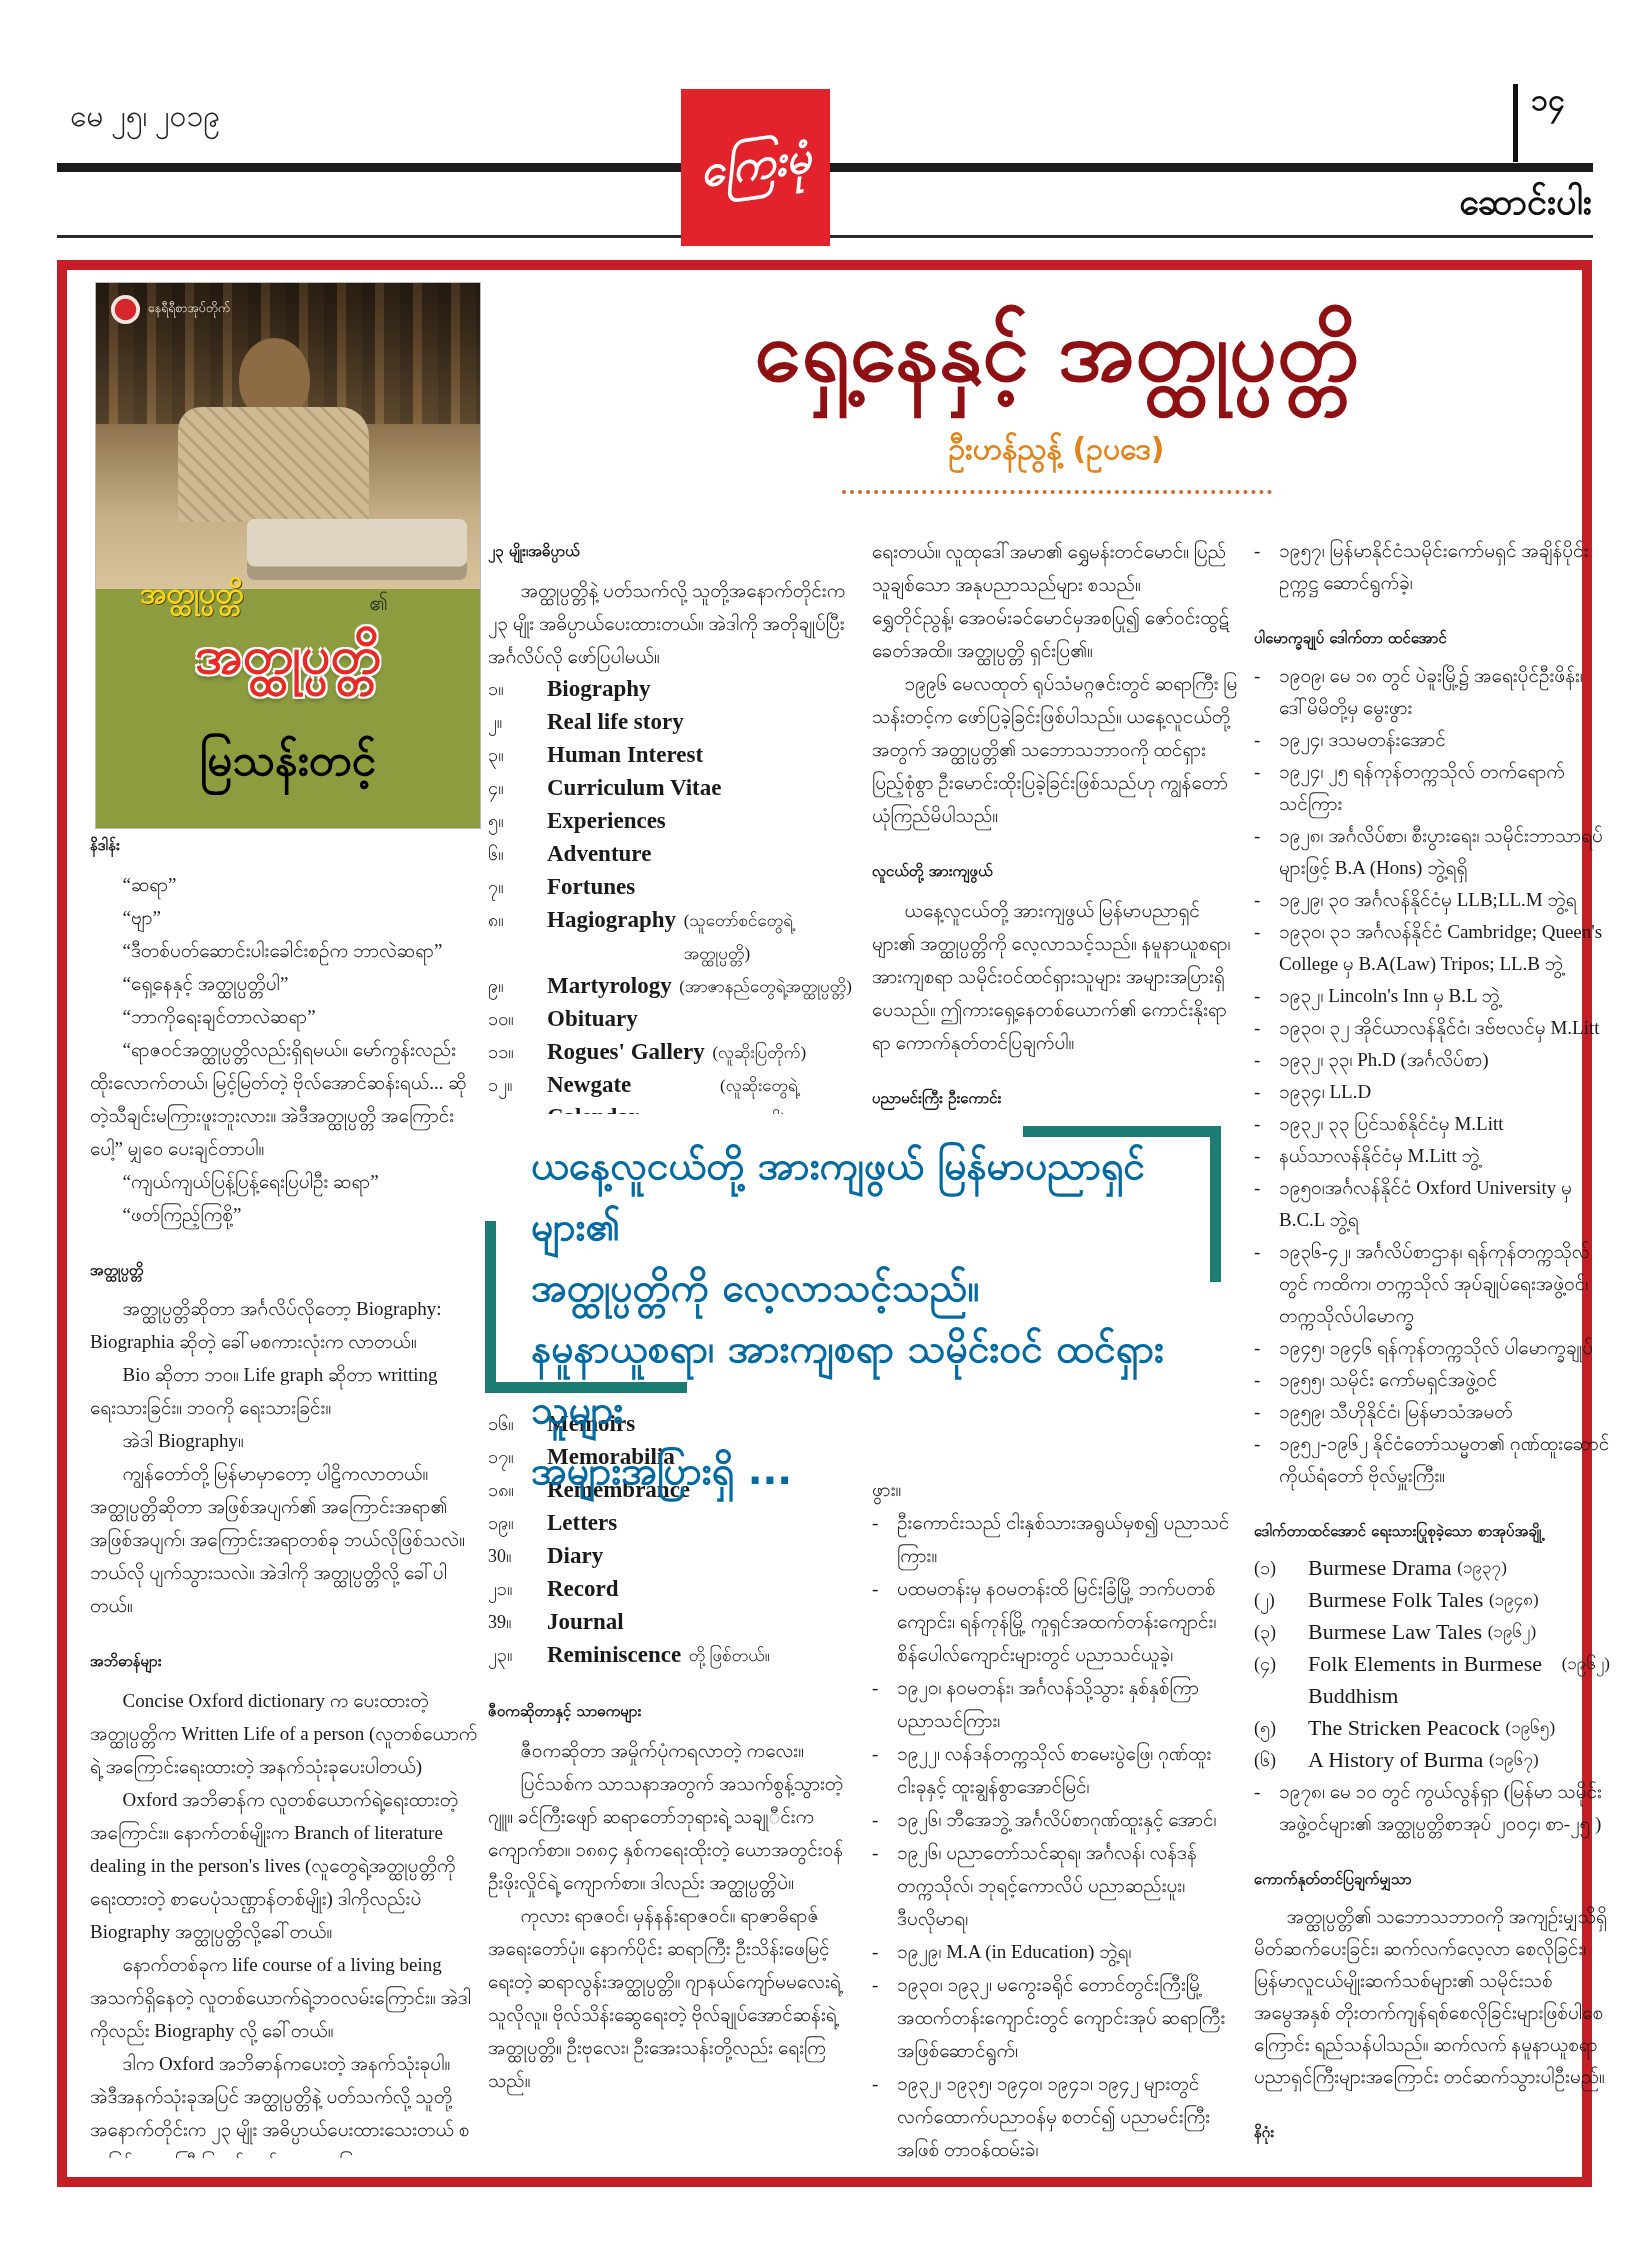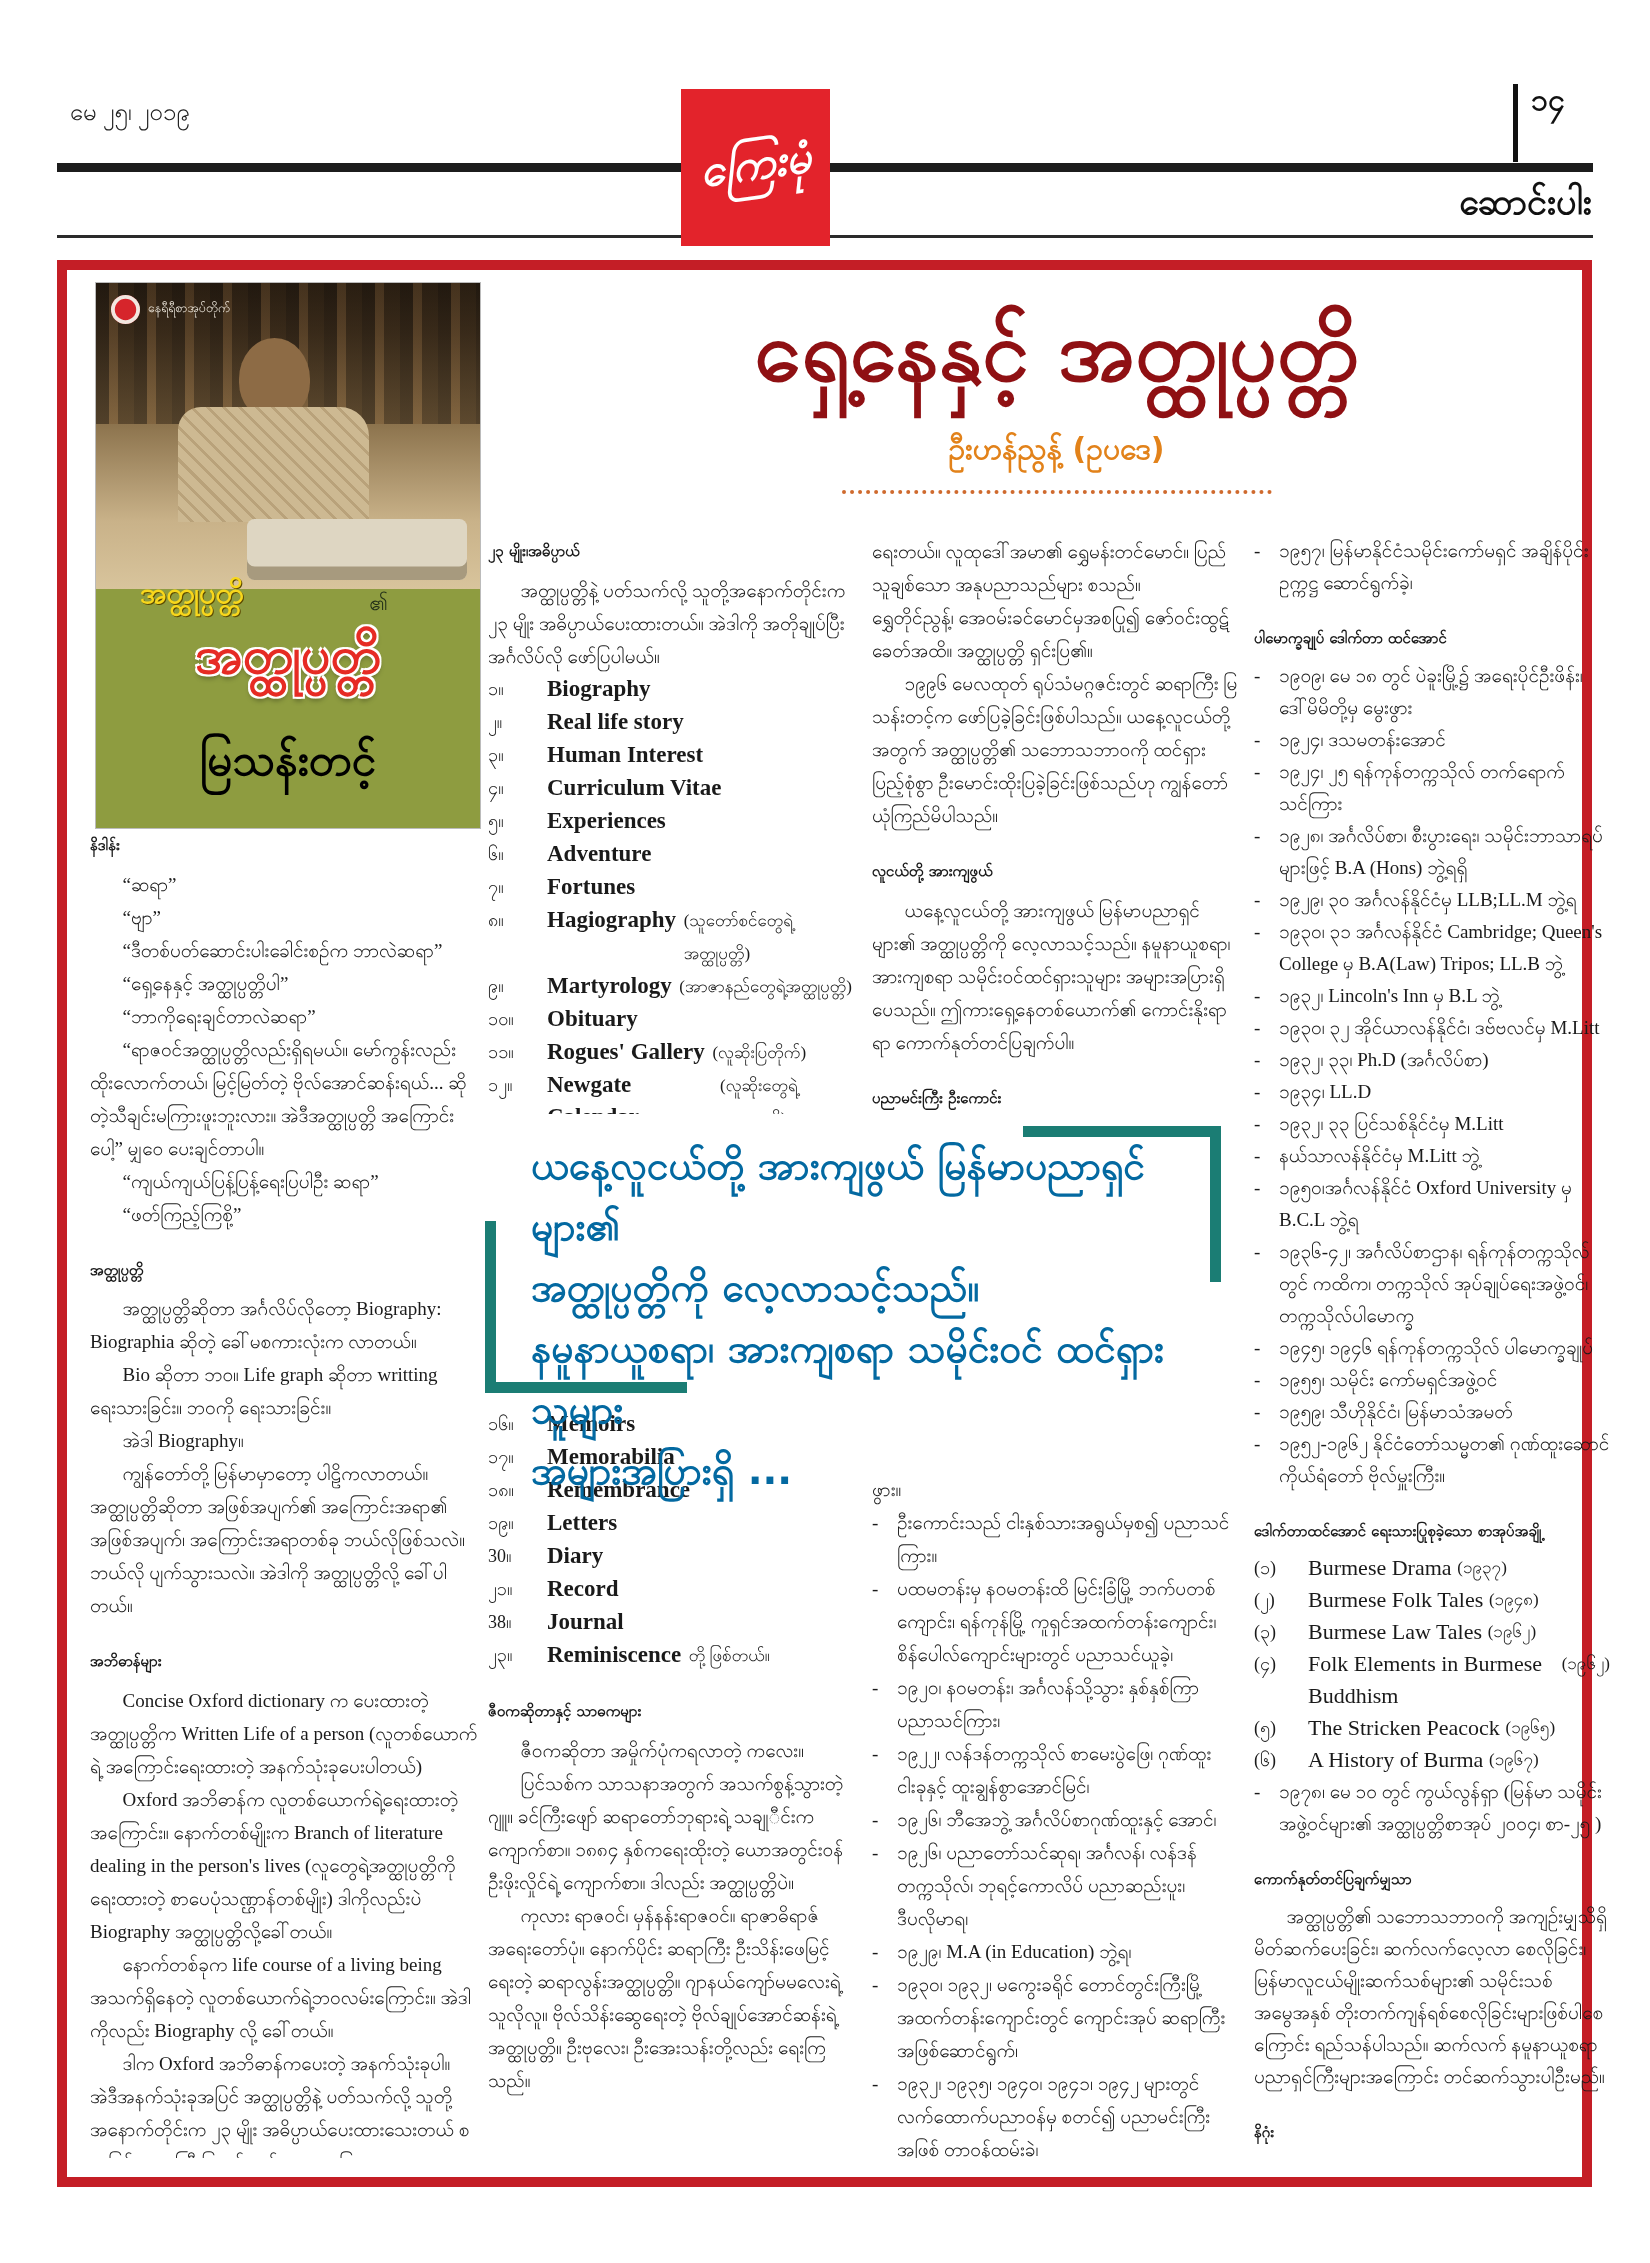--- a/index.html
+++ b/index.html
@@ -1,19 +1,19 @@
 <!DOCTYPE html>
 <html><head>
 <meta charset="utf-8">
 <style>
   html,body{margin:0;padding:0;background:#ffffff;}
   .page{position:relative;width:1651px;height:2264px;background:#ffffff;overflow:hidden;
         font-family:"Liberation Serif","DejaVu Serif",serif;color:#1a1a1a;}
   
-  .hdr-date{position:absolute;left:70px;top:96px;font-size:24px;color:#222;}
+  .hdr-date{position:absolute;left:70px;top:96px;font-size:30px;color:#222;}
   .hdr-rule-thick{position:absolute;left:57px;top:163px;width:1536px;height:8.6px;background:#1c1c1c;}
   .hdr-rule-thin{position:absolute;left:57px;top:235px;width:1536px;height:2.9px;background:#2a2a2a;}
   .hdr-logo{position:absolute;left:681px;top:89px;width:149px;height:157px;background:#e3232b;z-index:5;
             display:flex;align-items:center;justify-content:center;}
   .hdr-logo span{color:#ffffff;font-weight:bold;font-style:italic;font-size:44px;transform:rotate(-8deg);
             font-family:"DejaVu Sans",sans-serif;}
   .hdr-pagebar{position:absolute;left:1513px;top:84px;width:4.8px;height:78px;background:#111;}
   .hdr-pagenum{position:absolute;left:1531px;top:80px;font-size:30px;font-weight:bold;color:#111;
             font-family:"DejaVu Sans",sans-serif;}
   .hdr-section{position:absolute;right:59px;top:178px;font-size:36px;font-weight:bold;color:#111;
@@ -223,21 +223,21 @@
           </div>
           <div class="nl-row">
             <span class="nl-num">30။</span>
             <span class="nl-en">Diary</span>
           </div>
           <div class="nl-row">
             <span class="nl-num">၂၁။</span>
             <span class="nl-en">Record</span>
           </div>
           <div class="nl-row">
-            <span class="nl-num">38။</span>
+            <span class="nl-num">39။</span>
             <span class="nl-en">Journal</span>
           </div>
           <div class="nl-row">
             <span class="nl-num">၂၃။</span>
             <span class="nl-en">Reminiscence</span>
             <span class="nl-note">တို့ ဖြစ်တယ်။</span>
           </div>
           <div class="blk-h">ဇီဝကဆိုတာနှင့် သာဓကများ</div>
           <div class="blk-p">ဇီဝကဆိုတာ အမှိုက်ပုံကရလာတဲ့ ကလေး။</div>
           <div class="blk-p">ပြင်သစ်က သာသနာအတွက် အသက်စွန့်သွားတဲ့ ဂျူ။ ခင်ကြီးဖျော် ဆရာတော်ဘုရားရဲ့ သချုီင်းက ကျောက်စာ။ ၁၈၈၄ နှစ်ကရေးထိုးတဲ့ ယောအတွင်းဝန် ဦးဖိုးလှိုင်ရဲ့ ကျောက်စာ။ ဒါလည်း အတ္ထုပ္ပတ္တိပဲ။</div>

